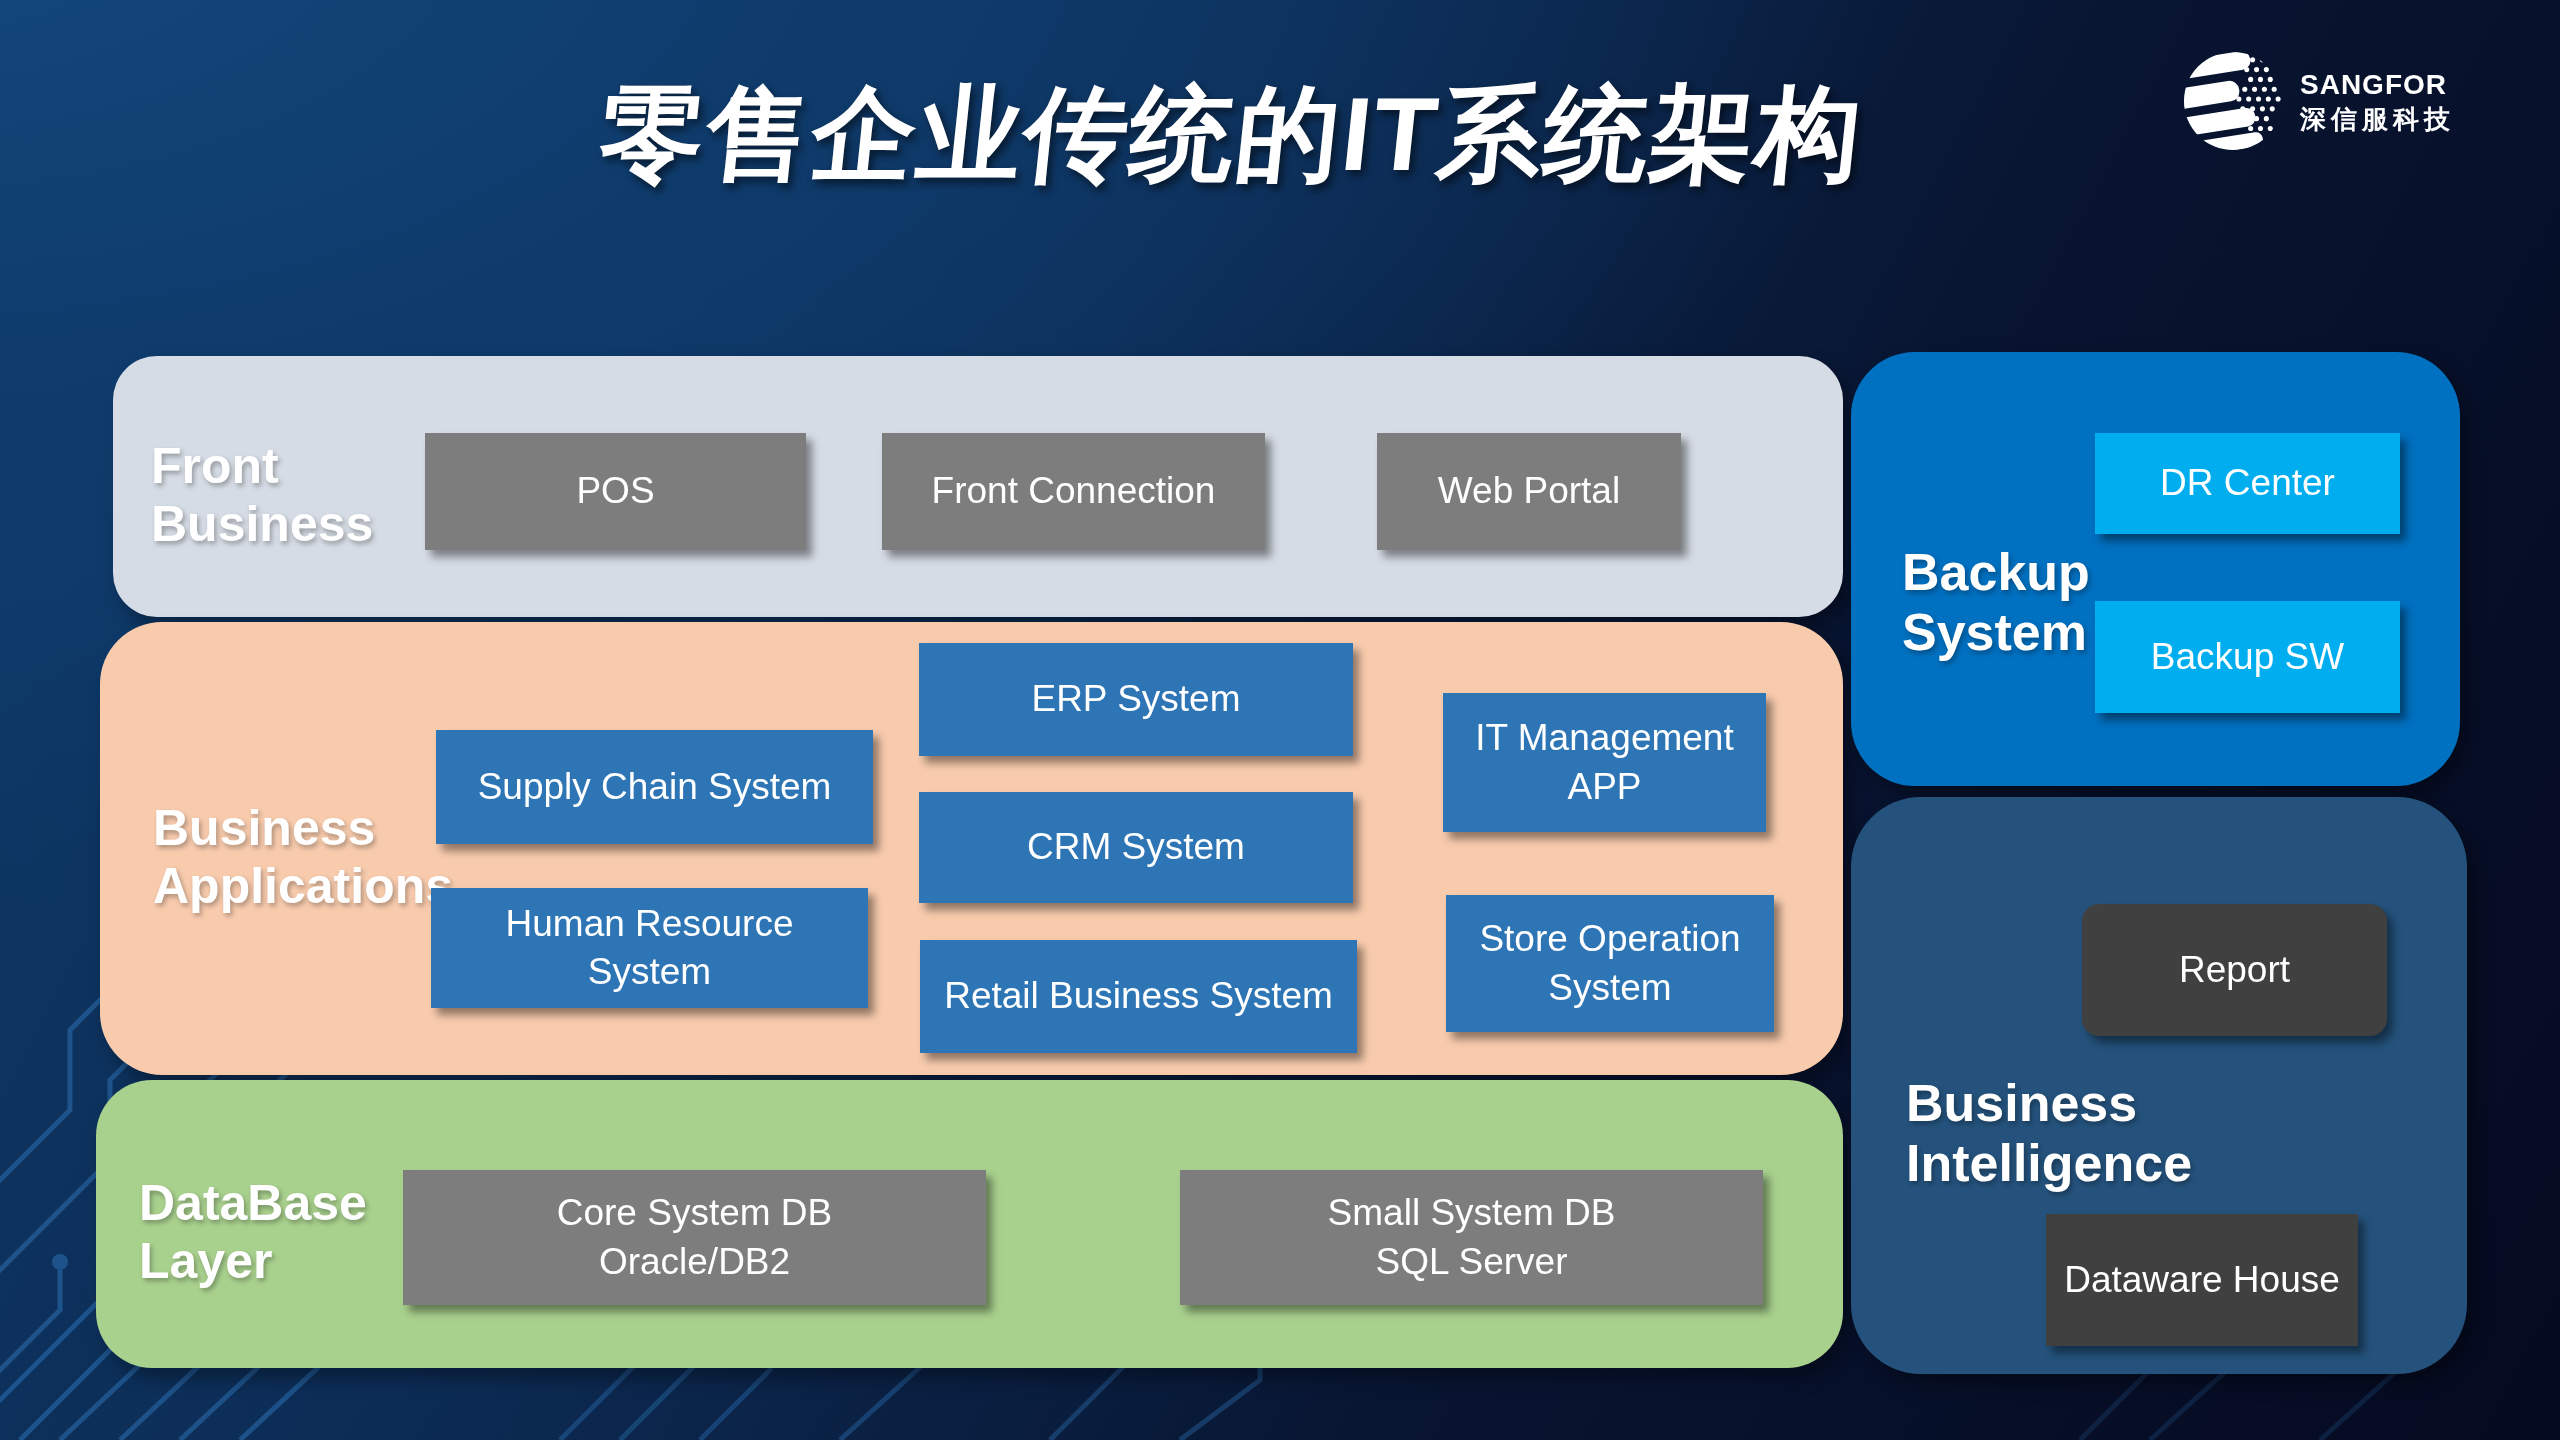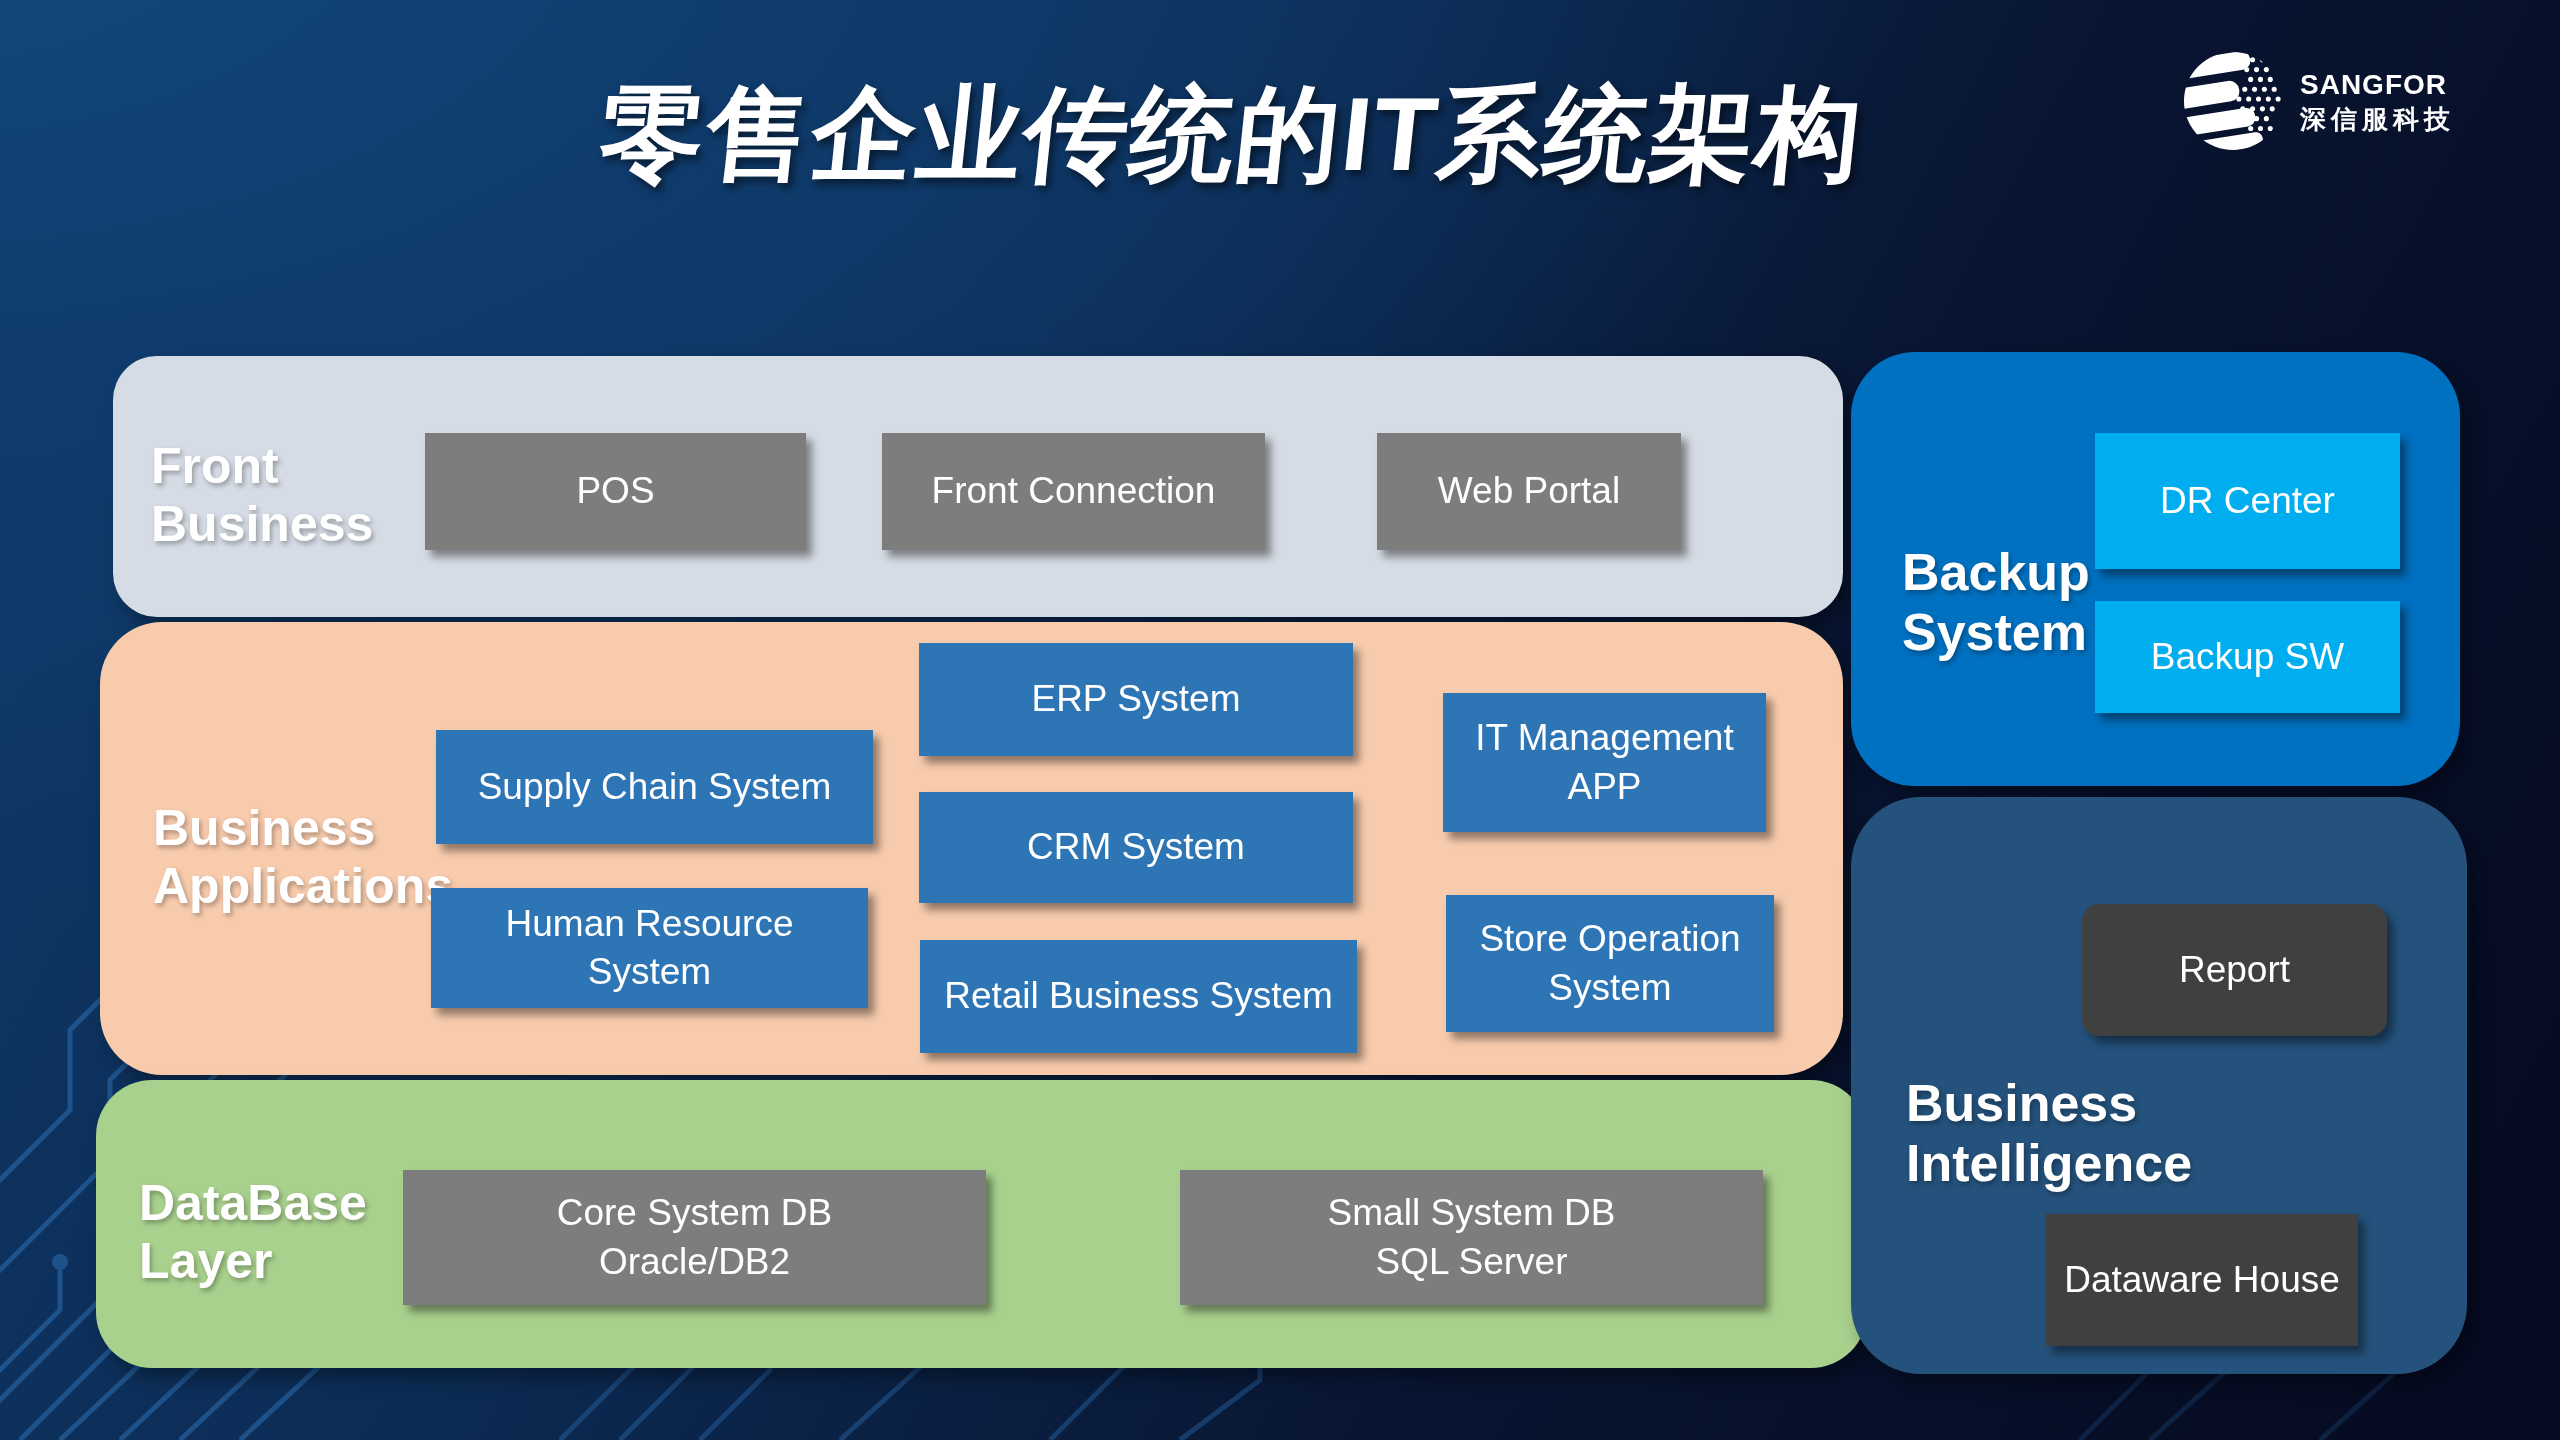--- a/index.html
+++ b/index.html
@@ -32,21 +32,21 @@
   .layer{position:absolute;box-shadow:8px 10px 18px rgba(0,0,0,.35);}
   .layer-label{
     position:absolute;margin:8px;top:50%;transform:translateY(-50%);
     color:#fff;font-weight:bold;font-size:50px;line-height:1.16;
     white-space:pre-line;text-shadow:2px 3px 5px rgba(0,0,0,.3);
   }
   .box-front {left:113px; top:356px; width:1730px;height:261px;background:#D6DCE5;border-radius:44px;}
   .box-front .layer-label{left:30px;}
   .box-apps  {left:100px; top:622px; width:1743px;height:453px;background:#F8CBAD;border-radius:62px;}
   .box-apps .layer-label{left:45px;}
-  .box-db    {left:96px;  top:1080px;width:1747px;height:288px;background:#A9D18E;border-radius:56px;padding-left:24px;}
+  .box-db    {left:96px;  top:1080px;width:1747px;height:288px;background:#A9D18E;border-radius:56px;}
   .box-db .layer-label{left:35px;}
   .box-backup{left:1851px;top:352px; width:609px; height:434px;background:#0070C0;border-radius:64px;}
   .box-backup .layer-label{left:43px;top:182px;transform:none;font-size:52px;}
   .box-bi    {left:1851px;top:797px; width:616px; height:577px;background:#24527C;border-radius:70px;}
   .box-bi .layer-label{left:47px;top:268px;transform:none;font-size:52px;}
   
   .btn{
     position:absolute;display:flex;align-items:center;justify-content:center;
     text-align:center;color:#fff;font-size:37px;line-height:1.3;
     white-space:pre-line;box-shadow:6px 7px 8px rgba(0,0,0,.42);
@@ -64,21 +64,21 @@
   .btn-hr    {left:331px; top:266px;width:437px;height:120px;}
   .btn-erp   {left:819px; top:21px; width:434px;height:113px;}
   .btn-crm   {left:819px; top:170px;width:434px;height:111px;}
   .btn-retail{left:820px; top:318px;width:437px;height:113px;text-align:right;}
   .btn-itm   {left:1343px;top:71px; width:323px;height:139px;}
   .btn-store {left:1346px;top:273px;width:328px;height:137px;}
   
   .btn-coredb {left:307px; top:90px;width:583px;height:135px;}
   .btn-smalldb{left:1084px;top:90px;width:583px;height:135px;}
   
-  .btn-dr      {left:244px;top:81px; width:305px;height:136px;}
+  .btn-dr      {left:244px;top:81px; width:305px;height:101px;}
   .btn-backupsw{left:244px;top:249px;width:305px;height:112px;}
   
   .btn-report  {left:231px;top:107px;width:305px;height:132px;border-radius:17px;}
   .btn-dataware{left:195px;top:417px;width:312px;height:132px;}
 </style>
 </head>
 <body>
 
 <div class="stage">
 

